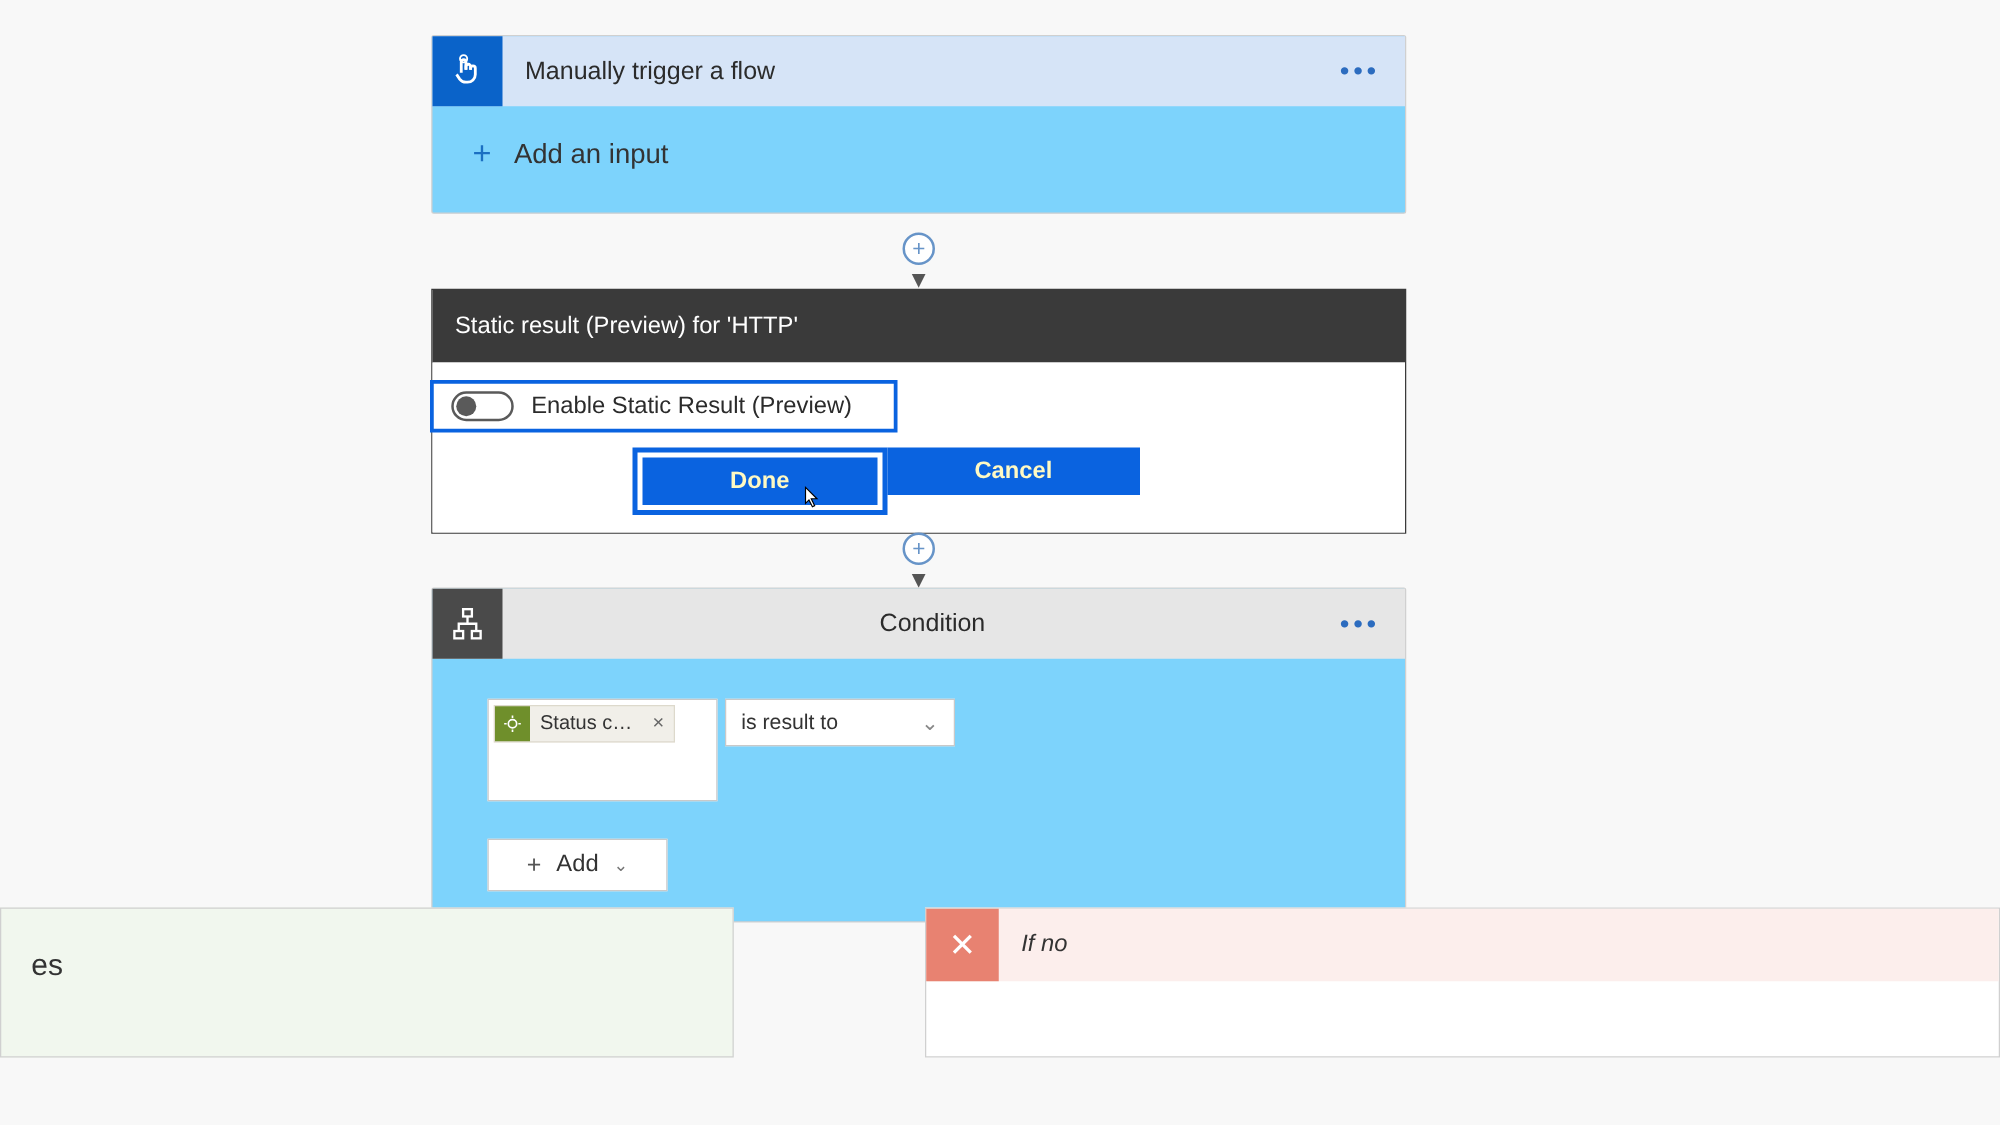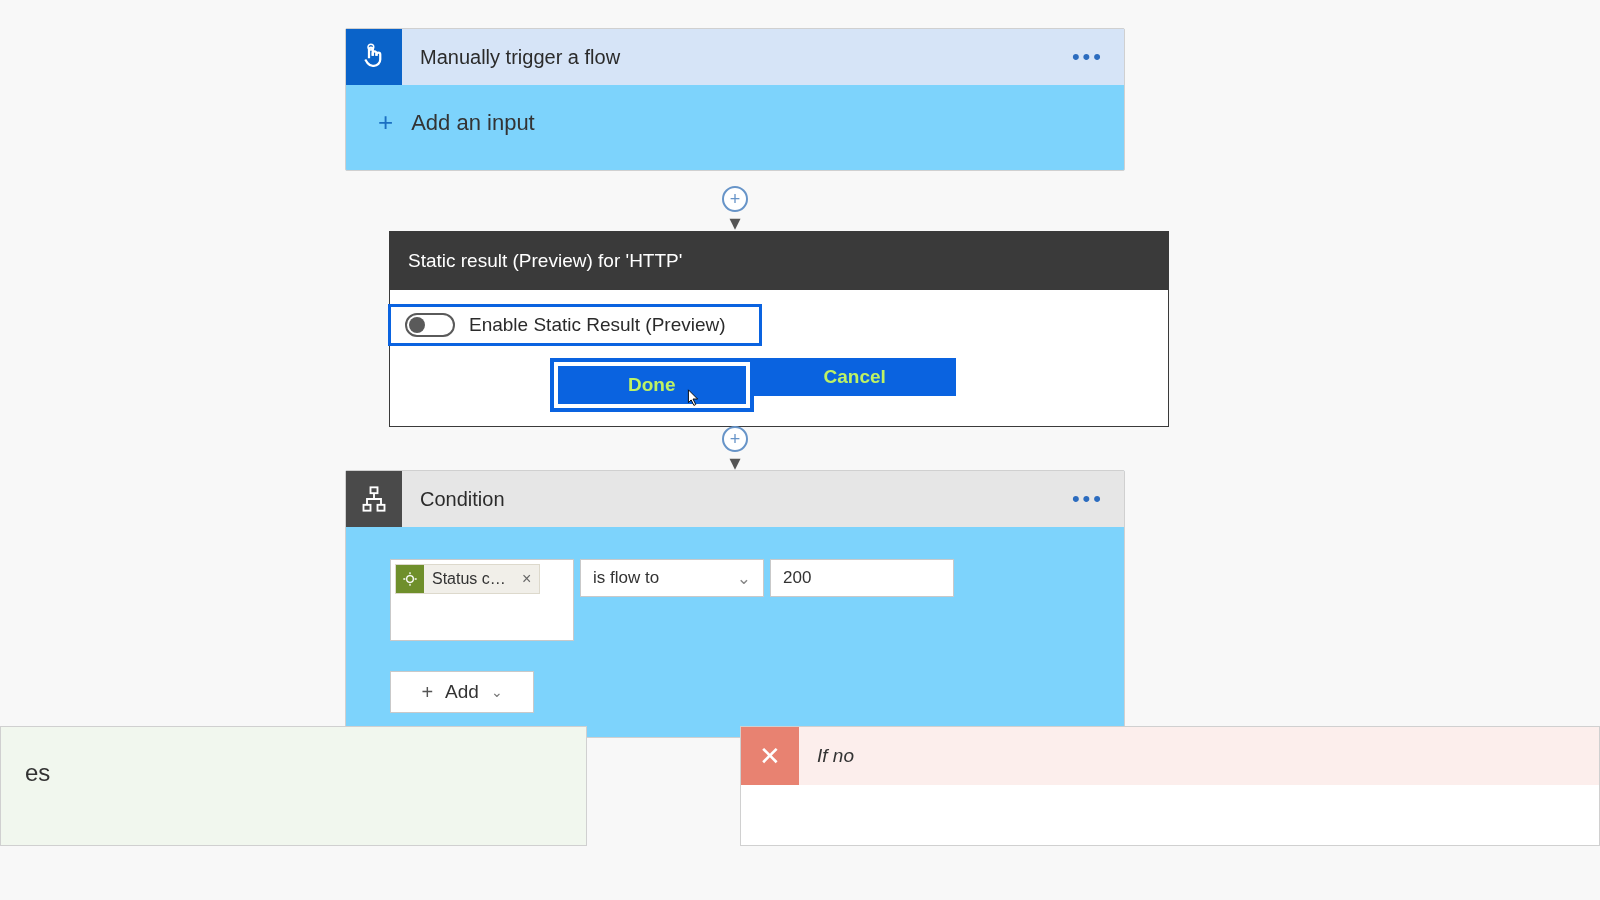--- a/index.html
+++ b/index.html
@@ -49,21 +49,21 @@
     display: flex; align-items: center; justify-content: center;
     color: #6794c8; font-size: 18px; line-height: 1;
     cursor: pointer;
   }
   .connector-arrow {
     position: absolute; left: 50%; transform: translateX(-50%);
     color: #555; font-size: 22px;
   }
 
   
-  .static-card { position: absolute; left: 345px; top: 231px; width: 780px; border: 1px solid #3a3a3a; margin-left: 44px; }
+  .static-card { position: absolute; left: 345px; top: 231px; width: 780px; border: 1px solid #3a3a3a; }
   .static-header {
     background: #3a3a3a; color: #fff; height: 58px;
     display: flex; align-items: center; padding: 0 18px;
     font-size: 19px;
   }
   .static-body { background: #fff; padding: 14px 0 14px 0; position: relative; }
   .toggle-row {
     display: flex; align-items: center; gap: 14px;
     border: 3px solid #0a63e0; padding: 6px 14px;
     margin-left: -2px;
@@ -79,34 +79,34 @@
     width: 16px; height: 16px; border-radius: 50%;
     background: #5a5a5a;
   }
   .toggle-label { font-size: 19px; color: #2b2b2b; }
   .btn-row { display: flex; gap: 0; margin-top: 12px; padding-left: 160px; }
   .done-wrapper {
     border: 4px solid #0a63e0; padding: 4px; position: relative;
   }
   .btn {
     height: 38px; padding: 0 70px;
-    background: #0a63e0; color: #bef264; border: none;
+    background: #0a63e0; color: #fef9c3; border: none;
     font-size: 19px; font-weight: 600; cursor: pointer;
   }
   .btn-done { background: #0a63e0; }
   .btn-cancel { margin-left: 0; }
   .cursor-pointer {
     position: absolute; left: 128px; top: 26px; pointer-events: none;
   }
   .cursor-pointer svg { width: 22px; height: 22px; }
 
   
   .condition-card { position: absolute; left: 345px; top: 470px; width: 780px; }
   .condition-header {
-    display: flex; align-items: center; background: #e6e6e6; height: 56px; padding-right: 20px;
+    display: flex; align-items: center; background: #e6e6e6; height: 56px; padding-right: 20px; text-align: center;
   }
   .condition-icon-tile { background: #4a4a4a; }
   .condition-body { padding: 32px 44px 24px; }
   .cond-row { display: flex; gap: 6px; align-items: flex-start; }
   .token-box {
     border: 1px solid #c9c9c9; width: 184px; height: 82px; padding: 4px; background: #fff;
   }
   .token-chip {
     display: inline-flex; align-items: center; background: #f1efe9;
     border: 1px solid #ddd9cc; height: 30px;
@@ -227,25 +227,22 @@
               <svg width="16" height="16" viewBox="0 0 24 24" fill="none" stroke="white" stroke-width="2">
                 <circle cx="12" cy="12" r="5"></circle>
                   <path d="M12 2 V5 M12 19 V22 M2 12 H5 M19 12 H22"></path>
               </svg>
             </div>
             <span class="token-text">Status co...</span>
             <span class="token-remove">×</span>
           </div>
         </div>
         <div class="cond-select">
-          <span>is flow to</span>
+          <span>is result to</span>
           <span class="chev">⌄</span>
-        </div>
-        <div class="cond-value">
-          <span>200</span>
         </div>
       </div>
       <div class="add-row">
         <span class="plus">+</span>
         <span>Add</span>
         <span class="chev">⌄</span>
       </div>
     </div>
   </div>
 

